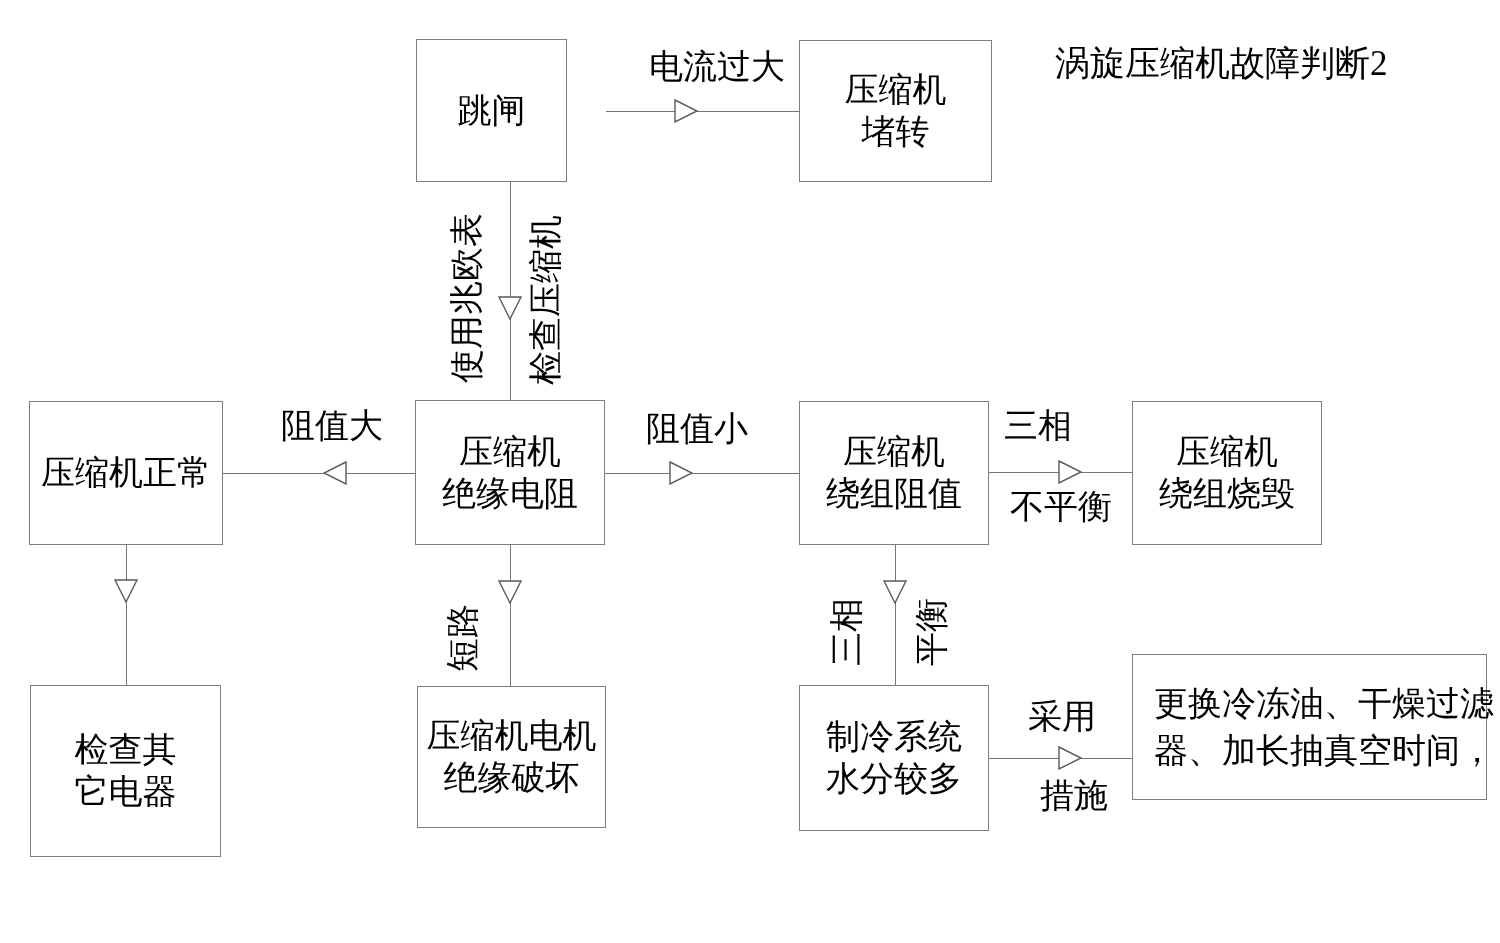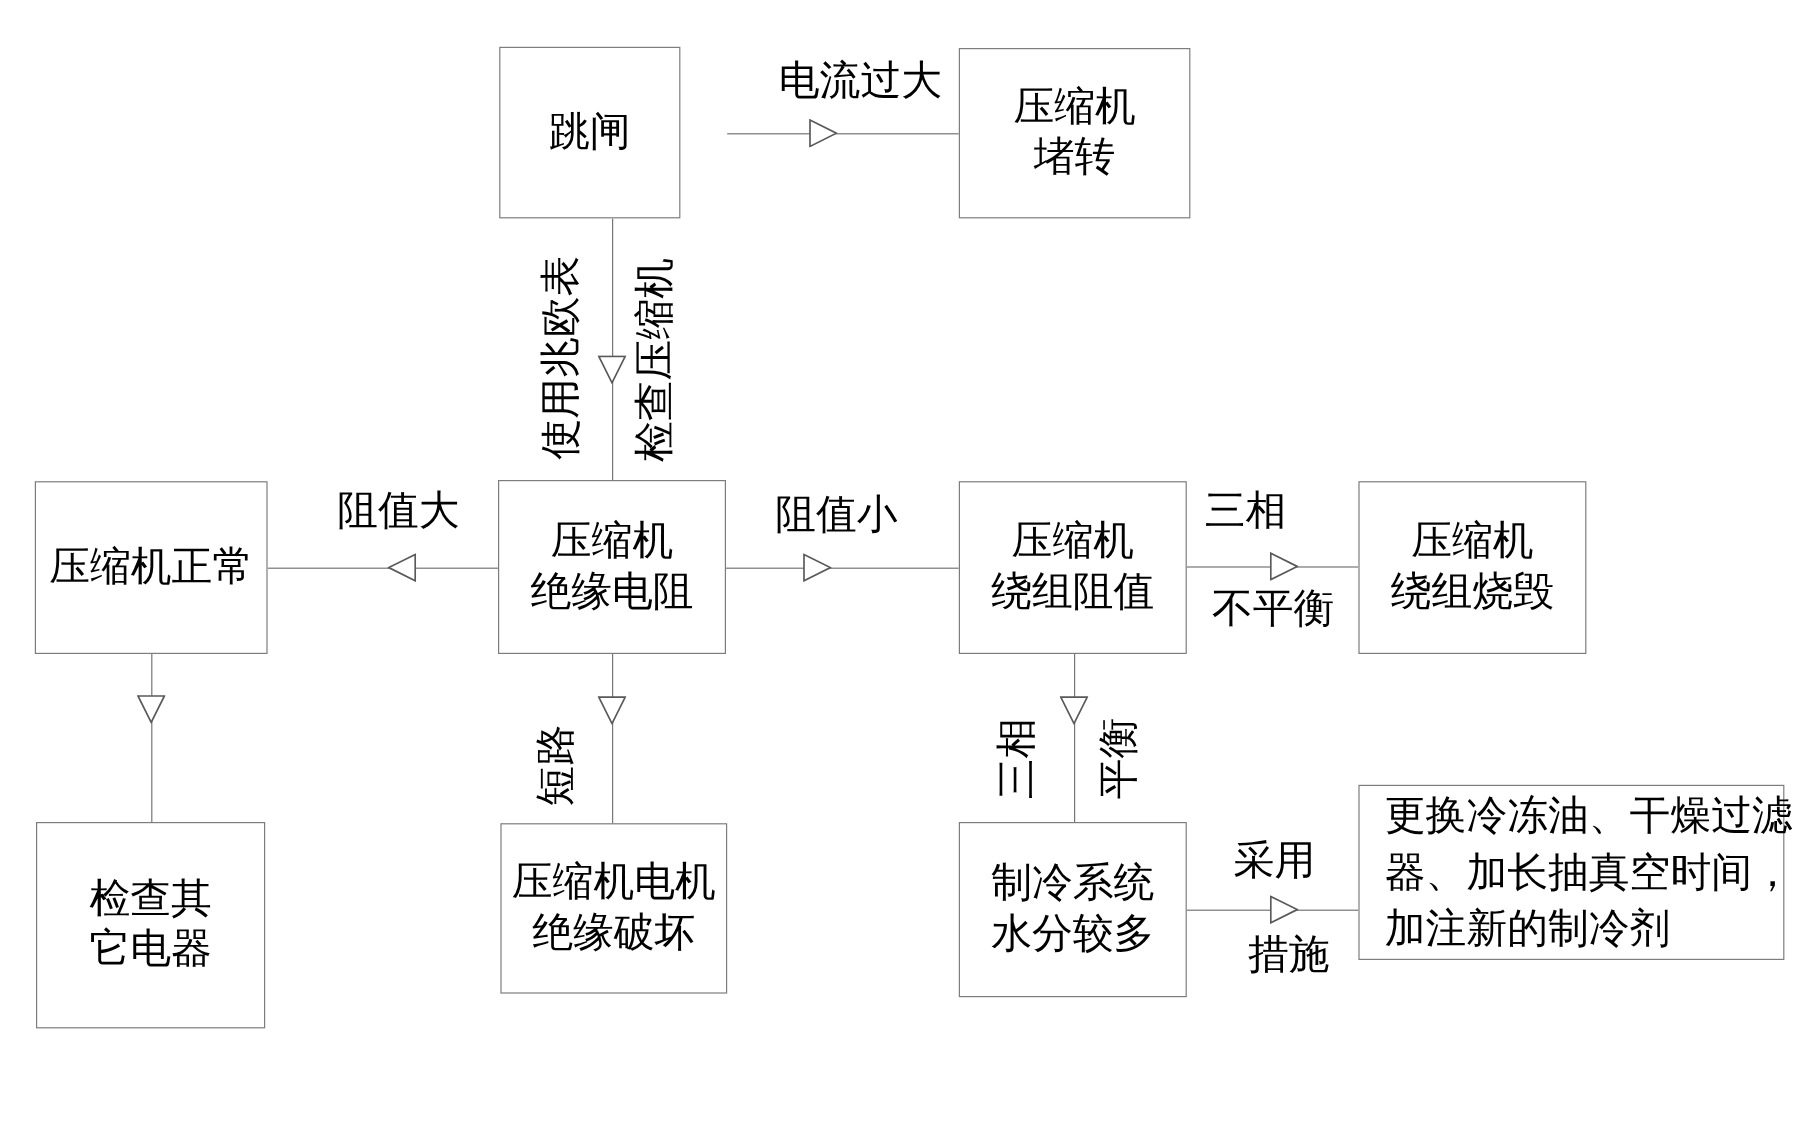--- a/index.html
+++ b/index.html
@@ -25,20 +25,21 @@
     transform:translate(-50%,-50%);
   }
   .lbl.rot { transform:translate(-50%,-50%) rotate(-90deg); }
   .title { position:absolute; left:1055px; top:40px; font-size:35px; white-space:nowrap; }
 </style>
 </head>
 <body>
 
 <div id="canvas">
 
+  <div class="title">涡旋压缩机故障判断2</div>
 
   <div class="hline" style="left:606px; top:111px; width:193px;"></div>
   <div class="vline" style="left:510px; top:182px; height:218px;"></div>
   <div class="hline" style="left:223px; top:473px; width:192px;"></div>
   <div class="hline" style="left:605px; top:473px; width:194px;"></div>
   <div class="hline" style="left:989px; top:472px; width:143px;"></div>
   <div class="vline" style="left:126px; top:545px; height:142px;"></div>
   <div class="vline" style="left:510px; top:545px; height:141px;"></div>
   <div class="vline" style="left:895px; top:545px; height:140px;"></div>
   <div class="hline" style="left:989px; top:758px; width:143px;"></div>
@@ -123,16 +124,15 @@
   </div>
 
   <div class="node" style="left:799px; top:685px; width:190px; height:146px;">
     <span class="ln">制冷系统</span>
     <span class="ln">水分较多</span>
   </div>
 
   <div class="node align-left" style="left:1132px; top:654px; width:355px; height:146px;padding-left:21px;">
     <span class="ln">更换冷冻油、干燥过滤</span>
     <span class="ln">器、加长抽真空时间，</span>
-    <span class="ln">加注新的制冷剂</span>
   </div>
 
 </div>
 
 </body></html>

